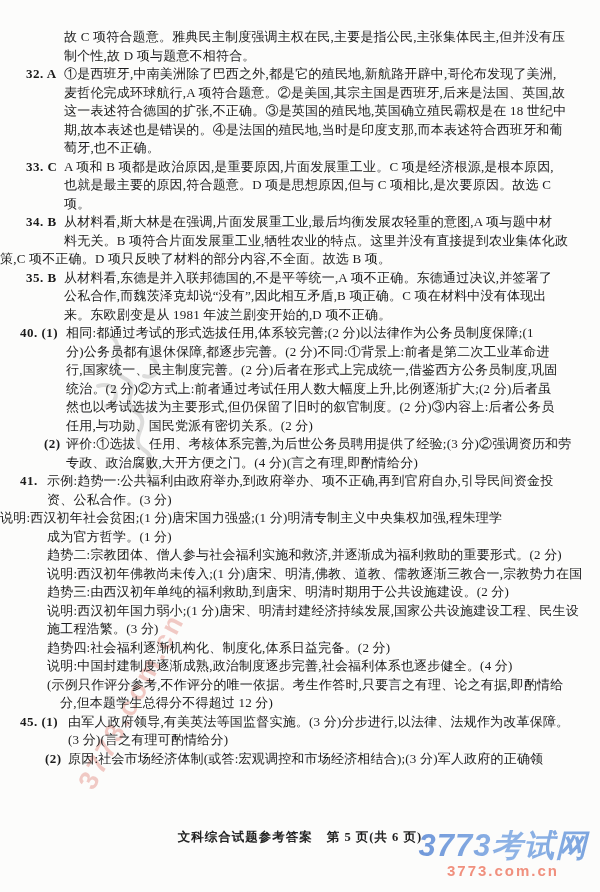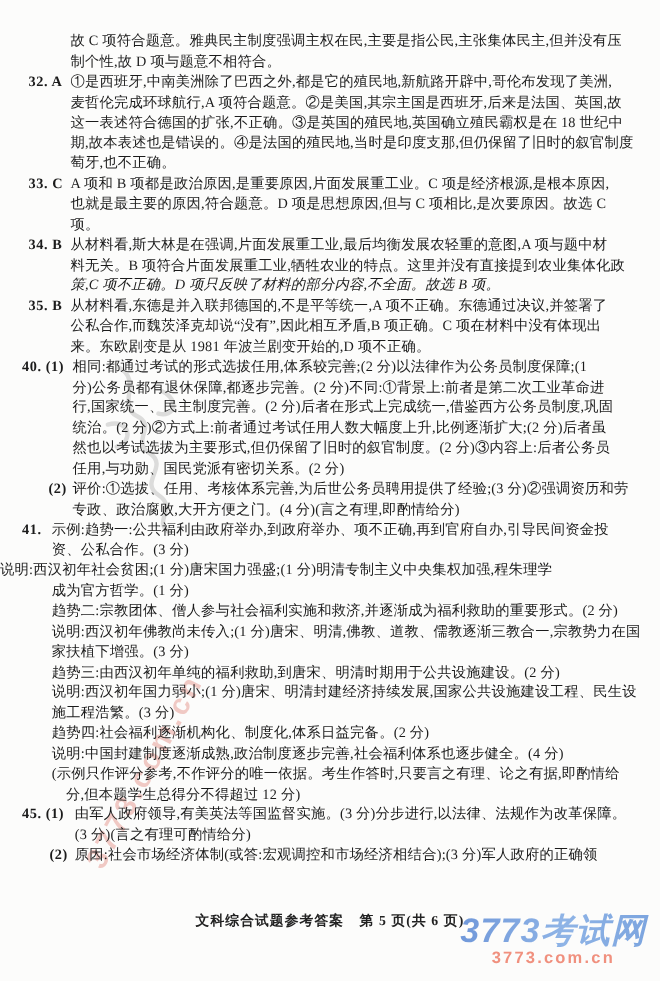--- a/index.html
+++ b/index.html
@@ -131,21 +131,21 @@
       <div class="line" style="padding-left: 64px;">
     
     <span class="line-text">麦哲伦完成环球航行,A 项符合题意。②是美国,其宗主国是西班牙,后来是法国、英国,故</span>
   </div>
       <div class="line" style="padding-left: 64px;">
     
     <span class="line-text">这一表述符合德国的扩张,不正确。③是英国的殖民地,英国确立殖民霸权是在 18 世纪中</span>
   </div>
       <div class="line" style="padding-left: 64px;">
     
-    <span class="line-text">期,故本表述也是错误的。④是法国的殖民地,当时是印度支那,但仍保留了旧时的叙官制度</span>
+    <span class="line-text">期,故本表述也是错误的。④是法国的殖民地,当时是印度支那,而本表述符合西班牙和葡</span>
   </div>
       <div class="line" style="padding-left: 64px;">
     
     <span class="line-text">萄牙,也不正确。</span>
   </div>
       <div class="line" style="padding-left: 64px;">
     <span class="num-label" style="left: 26px;">33. C</span>
     <span class="line-text">A 项和 B 项都是政治原因,是重要原因,片面发展重工业。C 项是经济根源,是根本原因,</span>
   </div>
       <div class="line" style="padding-left: 64px;">
@@ -157,21 +157,21 @@
     <span class="line-text">项。</span>
   </div>
       <div class="line" style="padding-left: 64px;">
     <span class="num-label" style="left: 26px;">34. B</span>
     <span class="line-text">从材料看,斯大林是在强调,片面发展重工业,最后均衡发展农轻重的意图,A 项与题中材</span>
   </div>
       <div class="line" style="padding-left: 64px;">
     
     <span class="line-text">料无关。B 项符合片面发展重工业,牺牲农业的特点。这里并没有直接提到农业集体化政</span>
   </div>
-      <div class="line" style="padding-left: 64px; font-style: italic;">
+      <div class="line" style="">
     
     <span class="line-text">策,C 项不正确。D 项只反映了材料的部分内容,不全面。故选 B 项。</span>
   </div>
       <div class="line" style="padding-left: 64px;">
     <span class="num-label" style="left: 26px;">35. B</span>
     <span class="line-text">从材料看,东德是并入联邦德国的,不是平等统一,A 项不正确。东德通过决议,并签署了</span>
   </div>
       <div class="line" style="padding-left: 64px;">
     
     <span class="line-text">公私合作,而魏茨泽克却说“没有”,因此相互矛盾,B 项正确。C 项在材料中没有体现出</span>
@@ -228,24 +228,20 @@
     
     <span class="line-text">成为官方哲学。(1 分)</span>
   </div>
       <div class="line" style="padding-left: 47px;">
     
     <span class="line-text">趋势二:宗教团体、僧人参与社会福利实施和救济,并逐渐成为福利救助的重要形式。(2 分)</span>
   </div>
       <div class="line" style="padding-left: 47px;">
     
     <span class="line-text">说明:西汉初年佛教尚未传入;(1 分)唐宋、明清,佛教、道教、儒教逐渐三教合一,宗教势力在国</span>
-  </div>
-      <div class="line" style="padding-left: 47px;">
-    
-    <span class="line-text">家扶植下增强。(3 分)</span>
   </div>
       <div class="line" style="padding-left: 47px;">
     
     <span class="line-text">趋势三:由西汉初年单纯的福利救助,到唐宋、明清时期用于公共设施建设。(2 分)</span>
   </div>
       <div class="line" style="padding-left: 47px;">
     
     <span class="line-text">说明:西汉初年国力弱小;(1 分)唐宋、明清封建经济持续发展,国家公共设施建设工程、民生设</span>
   </div>
       <div class="line" style="padding-left: 47px;">

